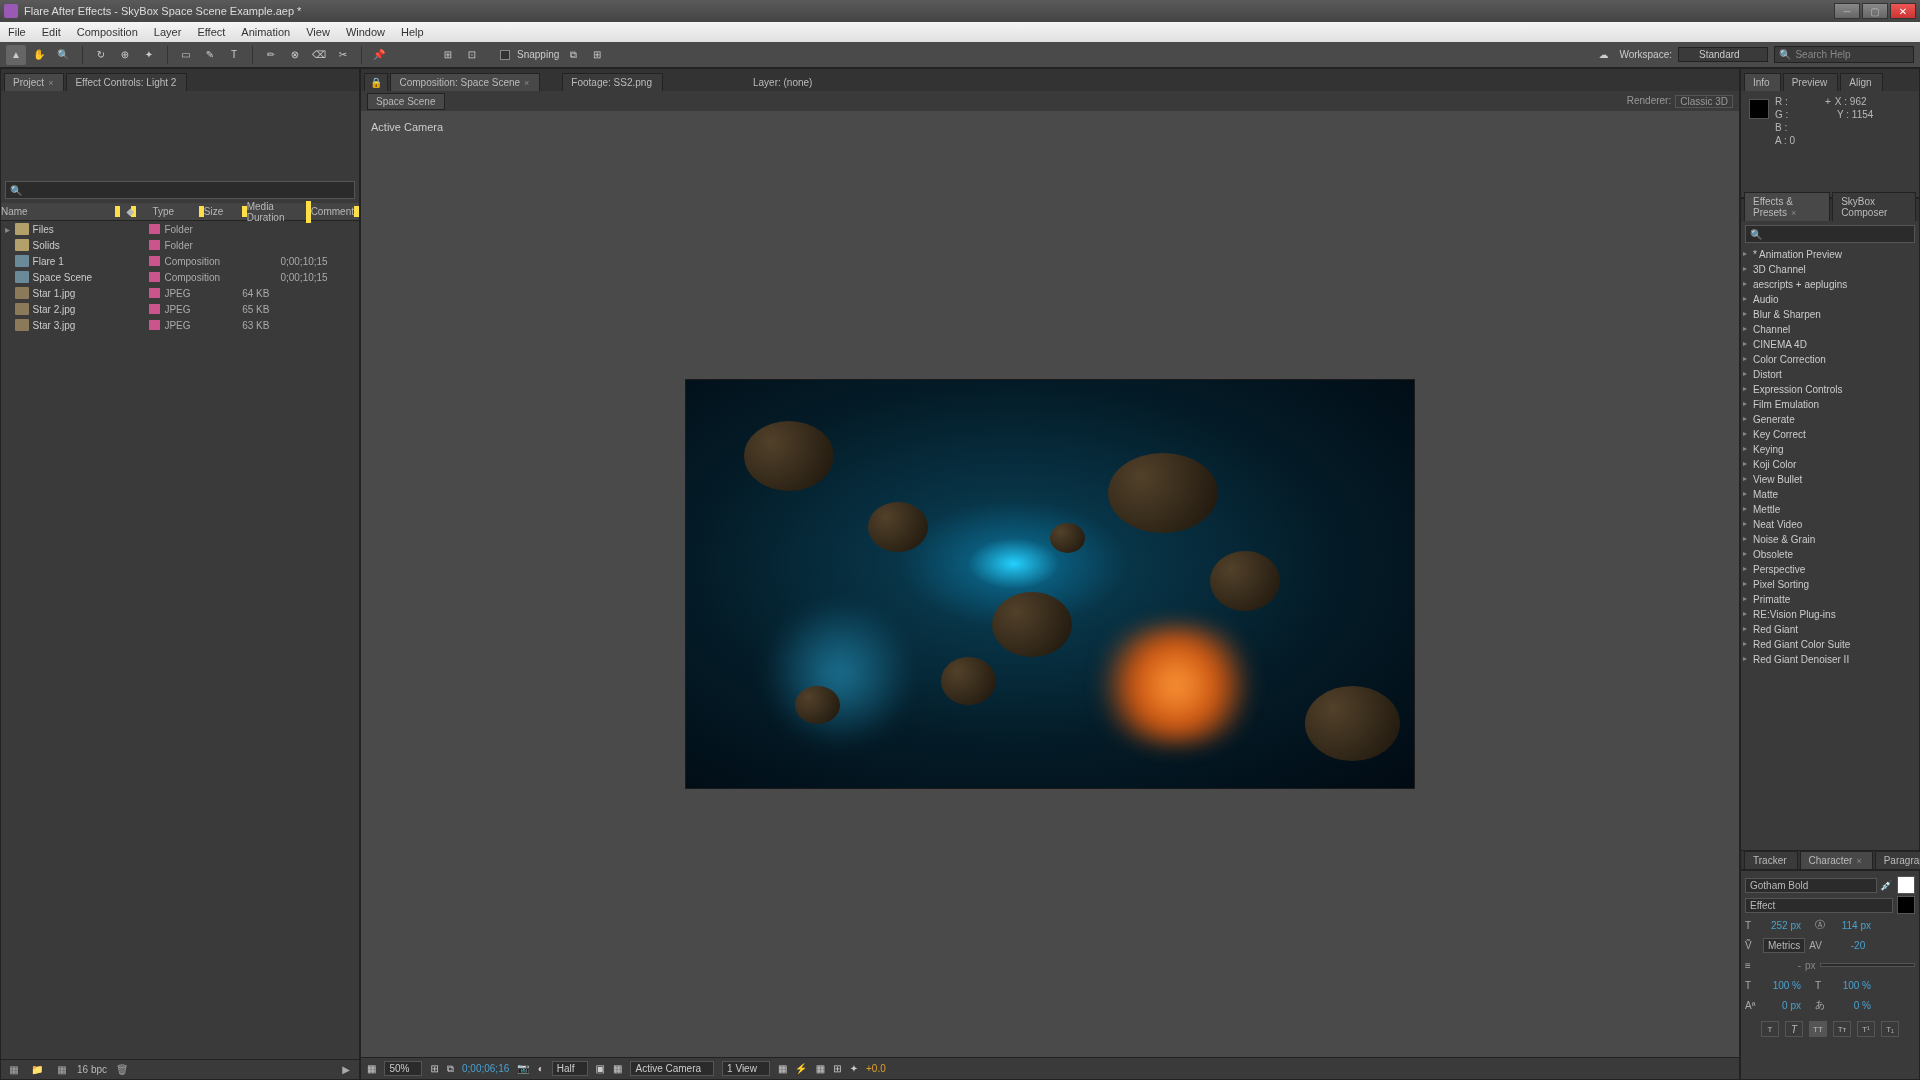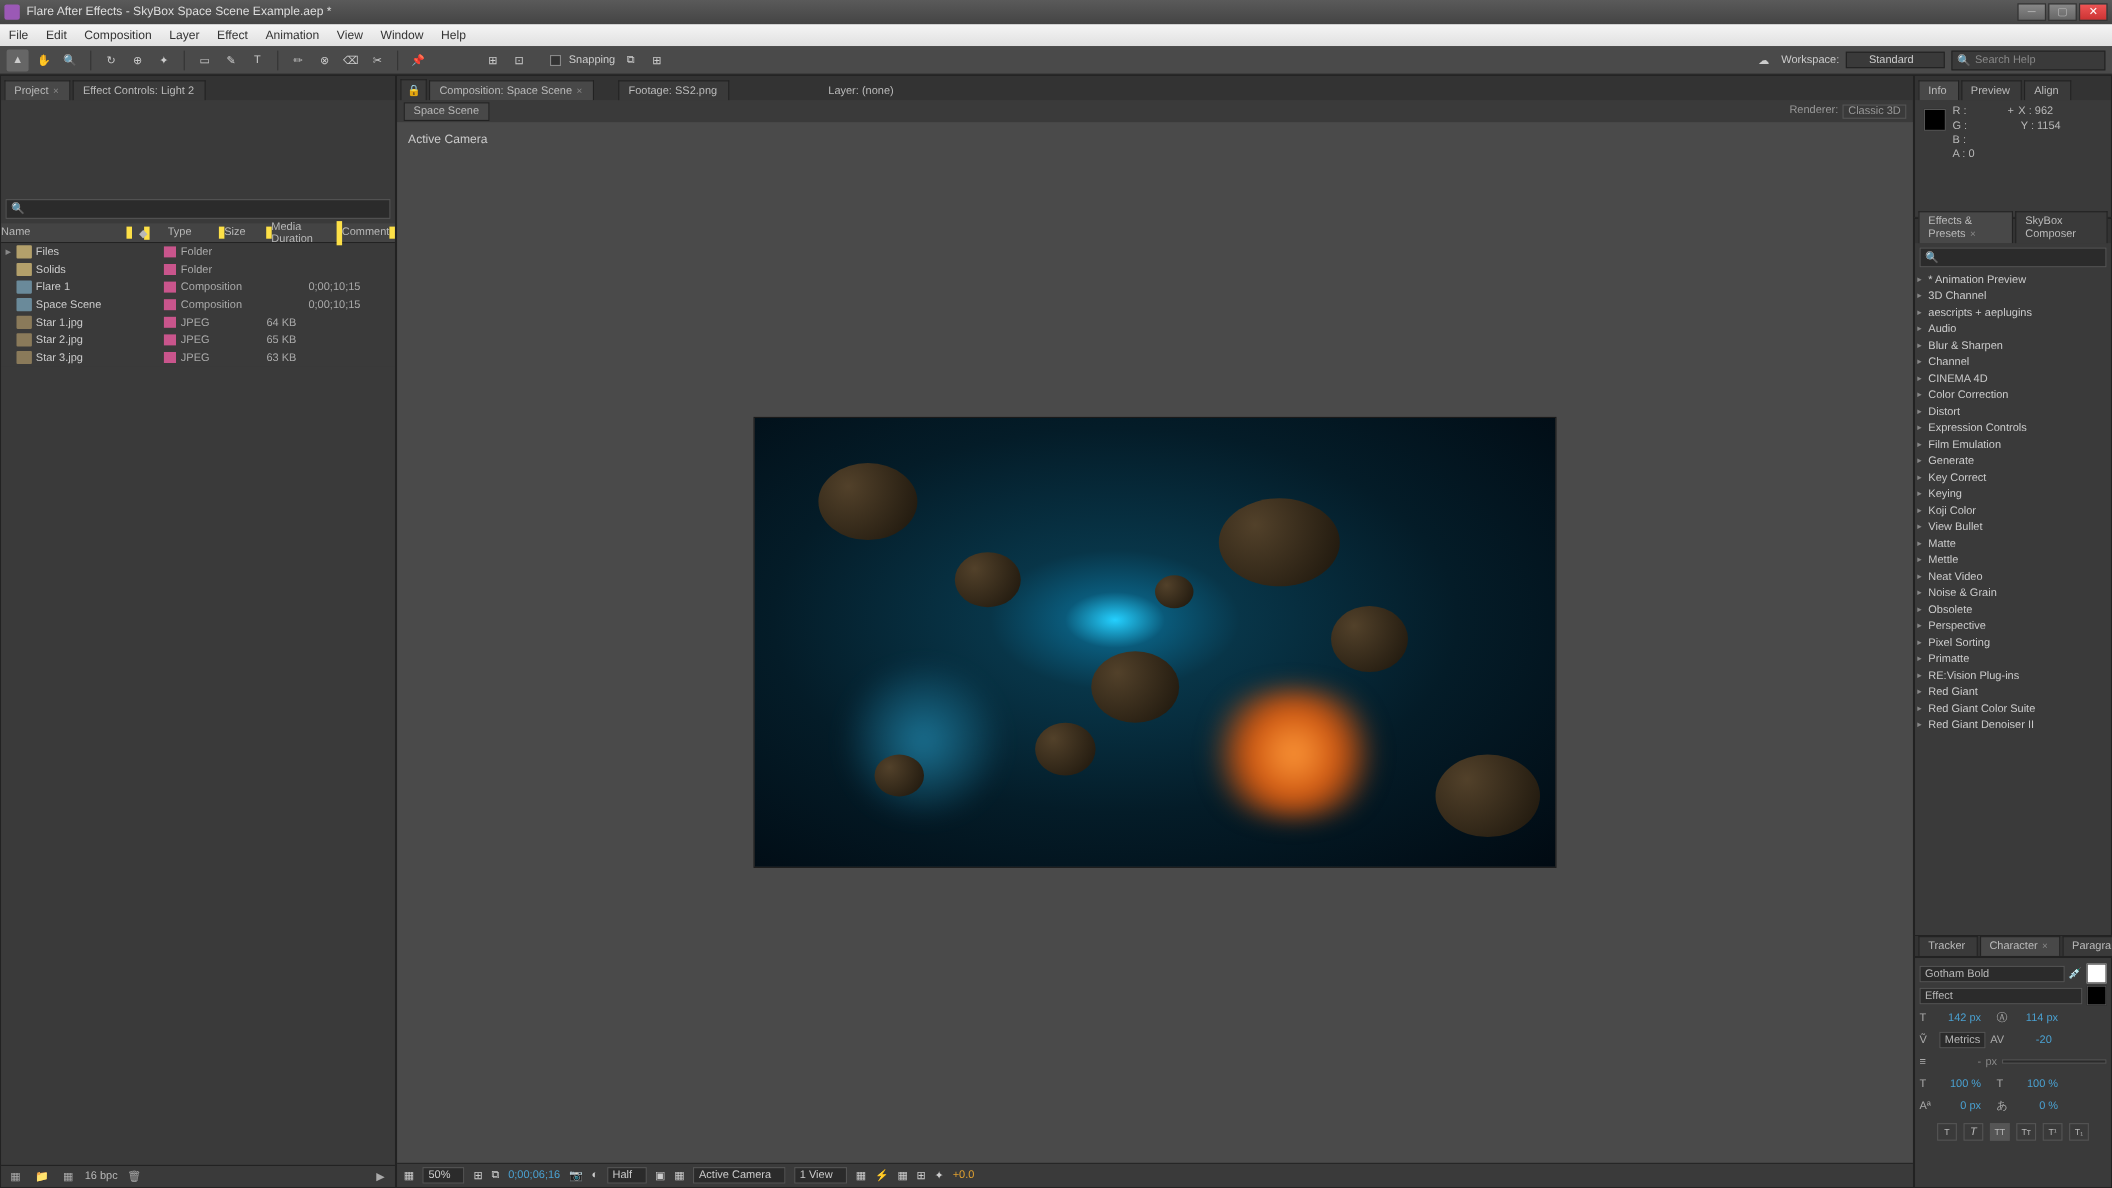--- a/index.html
+++ b/index.html
@@ -405,21 +405,21 @@
         <div class="char-dd">Gotham Bold</div>
         <div>💉</div>
         <div class="char-swatch"></div>
       </div>
       <div class="char-row">
         <div class="char-dd">Effect</div>
         <div class="char-swatch" style="background:#000"></div>
       </div>
       <div class="char-row">
         <span class="char-icon">T</span>
-        <span class="char-val">142 px</span>
+        <span class="char-val">252 px</span>
         <span style="width:6px"></span>
         <span class="char-icon">Ⓐ</span>
         <span class="char-val">114 px</span>
       </div>
       <div class="char-row">
         <span class="char-icon">Ṽ</span>
         <span class="char-dd" style="flex:0;width:44px">Metrics</span>
         <span class="char-icon">AV</span>
         <span class="char-val">-20</span>
       </div>

